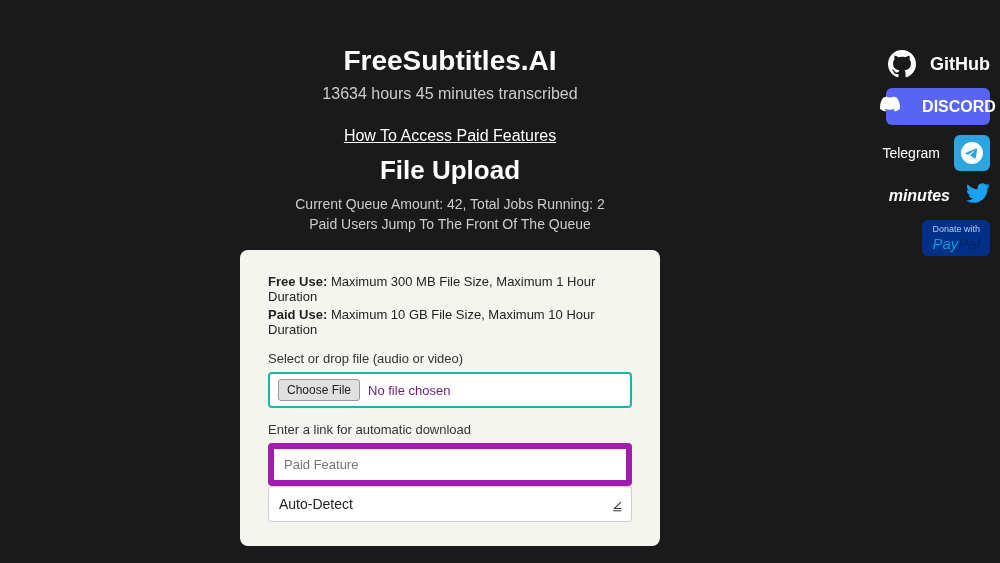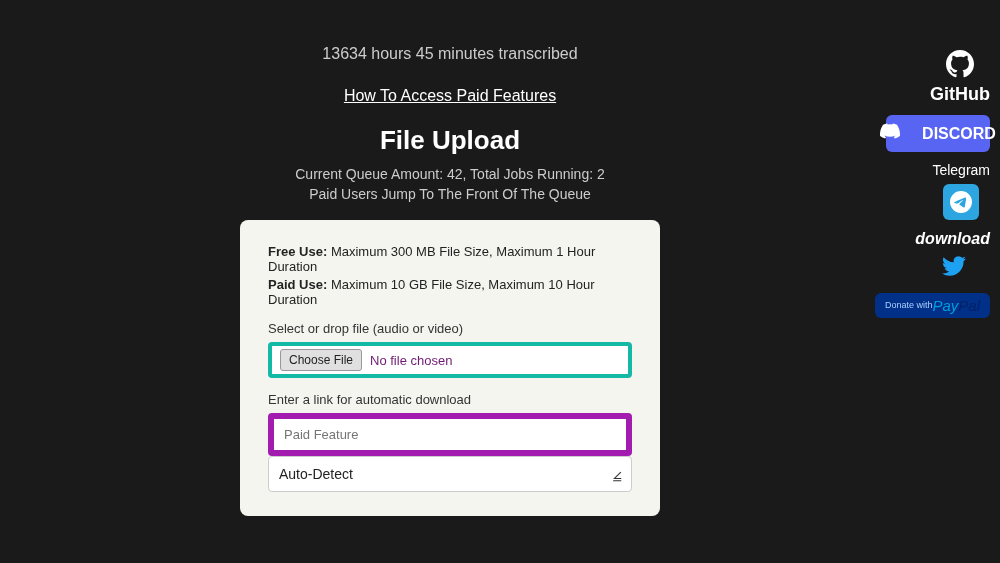--- a/index.html
+++ b/index.html
@@ -31,21 +31,20 @@
 
     .stat-line {
       font-size: 16px;
       color: #cccccc;
       margin-bottom: 4px;
     }
 
     .paid-features-link {
       display: inline-block;
       margin-top: 20px;
-      margin-bottom: 10px;
       font-size: 16px;
       color: #ffffff;
       text-decoration: underline;
       cursor: pointer;
     }
 
     .file-upload-title {
       font-size: 26px;
       font-weight: bold;
       color: #ffffff;
@@ -81,21 +80,21 @@
     .section-label {
       font-size: 13px;
       color: #333333;
       margin-top: 14px;
       margin-bottom: 6px;
     }
 
     .file-input-row {
       display: flex;
       align-items: center;
-      border: 4px solid #14b8a6;
+      border: 2px solid #14b8a6;
       border-radius: 4px;
       background: #ffffff;
       padding: 4px 8px;
       width: 100%;
       height: 36px;
     }
 
     .choose-file-btn {
       background: #e0e0e0;
       border: 1px solid #999999;
@@ -219,28 +218,28 @@
     .paypal-donate-text {
       color: #aaccff;
       font-size: 9px;
       line-height: 1.2;
     }
 
     .sidebar-row {
       display: flex;
       align-items: center;
       justify-content: flex-end;
-      gap: 6px;
-      flex-direction: column;
+      gap: 14px;
     }
   </style>
 </head>
 <body>
 
 <div class="main-content">
+  <h1 class="site-title">FreeSubtitles.AI</h1>
 
 
   <p class="stat-line">13634 hours 45 minutes transcribed</p>
 
   <a class="paid-features-link" href="#">How To Access Paid Features</a>
 
   <h2 class="file-upload-title">File Upload</h2>
 
   <p class="queue-info">Current Queue Amount: 42, Total Jobs Running: 2</p>
 
@@ -299,30 +298,30 @@
   <div class="sidebar-row">
     <span style="color:#ffffff; font-size:14px;">Telegram</span>
     <div class="telegram-icon-box">
       <svg width="22" height="22" viewBox="0 0 24 24" fill="white" xmlns="http://www.w3.org/2000/svg">
         <path d="M11.944 0A12 12 0 000 12a12 12 0 0012 12 12 12 0 0012-12A12 12 0 0012 0a12 12 0 00-.056 0zm4.962 7.224c.1-.002.321.023.465.14a.506.506 0 01.171.325c.016.093.036.306.02.472-.18 1.898-.962 6.502-1.36 8.627-.168.9-.499 1.201-.82 1.23-.696.065-1.225-.46-1.9-.902-1.056-.693-1.653-1.124-2.678-1.8-1.185-.78-.417-1.21.258-1.91.177-.184 3.247-2.977 3.307-3.23.007-.032.014-.15-.056-.212s-.174-.041-.249-.024c-.106.024-1.793 1.14-5.061 3.345-.48.33-.913.49-1.302.48-.428-.008-1.252-.241-1.865-.44-.752-.245-1.349-.374-1.297-.789.027-.216.325-.437.893-.663 3.498-1.524 5.83-2.529 6.998-3.014 3.332-1.386 4.025-1.627 4.476-1.635z"></path>
       </svg>
     </div>
   </div>
 
   <div class="sidebar-row">
-    <span style="color:#ffffff; font-size:16px; font-weight:bold; font-style:italic;">download</span>
+    <span style="color:#ffffff; font-size:16px; font-weight:bold; font-style:italic;">minutes</span>
     <span class="twitter-bird">
       <svg width="24" height="24" viewBox="0 0 24 24" fill="#1DA1F2" xmlns="http://www.w3.org/2000/svg">
         <path d="M23.953 4.57a10 10 0 01-2.825.775 4.958 4.958 0 002.163-2.723c-.951.555-2.005.959-3.127 1.184a4.92 4.92 0 00-8.384 4.482C7.69 8.095 4.067 6.13 1.64 3.162a4.822 4.822 0 00-.666 2.475c0 1.71.87 3.213 2.188 4.096a4.904 4.904 0 01-2.228-.616v.06a4.923 4.923 0 003.946 4.827 4.996 4.996 0 01-2.212.085 4.936 4.936 0 004.604 3.417 9.867 9.867 0 01-6.102 2.105c-.39 0-.779-.023-1.17-.067a13.995 13.995 0 007.557 2.209c9.053 0 13.998-7.496 13.998-13.985 0-.21 0-.42-.015-.63A9.935 9.935 0 0024 4.59l-.047-.02z"></path>
       </svg>
     </span>
   </div>
 
   <div class="paypal-btn">
-    <div style="display:flex;flex-direction:row;align-items:center;">
+    <div style="display:flex;flex-direction:column;align-items:center;">
       <span class="paypal-donate-text">Donate with</span>
       <span style="color:#ffffff; font-size:15px; font-weight:normal; font-style:italic;">
         <span style="color:#009cde;">Pay</span><span style="color:#012169;">Pal</span>
       </span>
     </div>
   </div>
 
 </div>
 
 </body></html>

